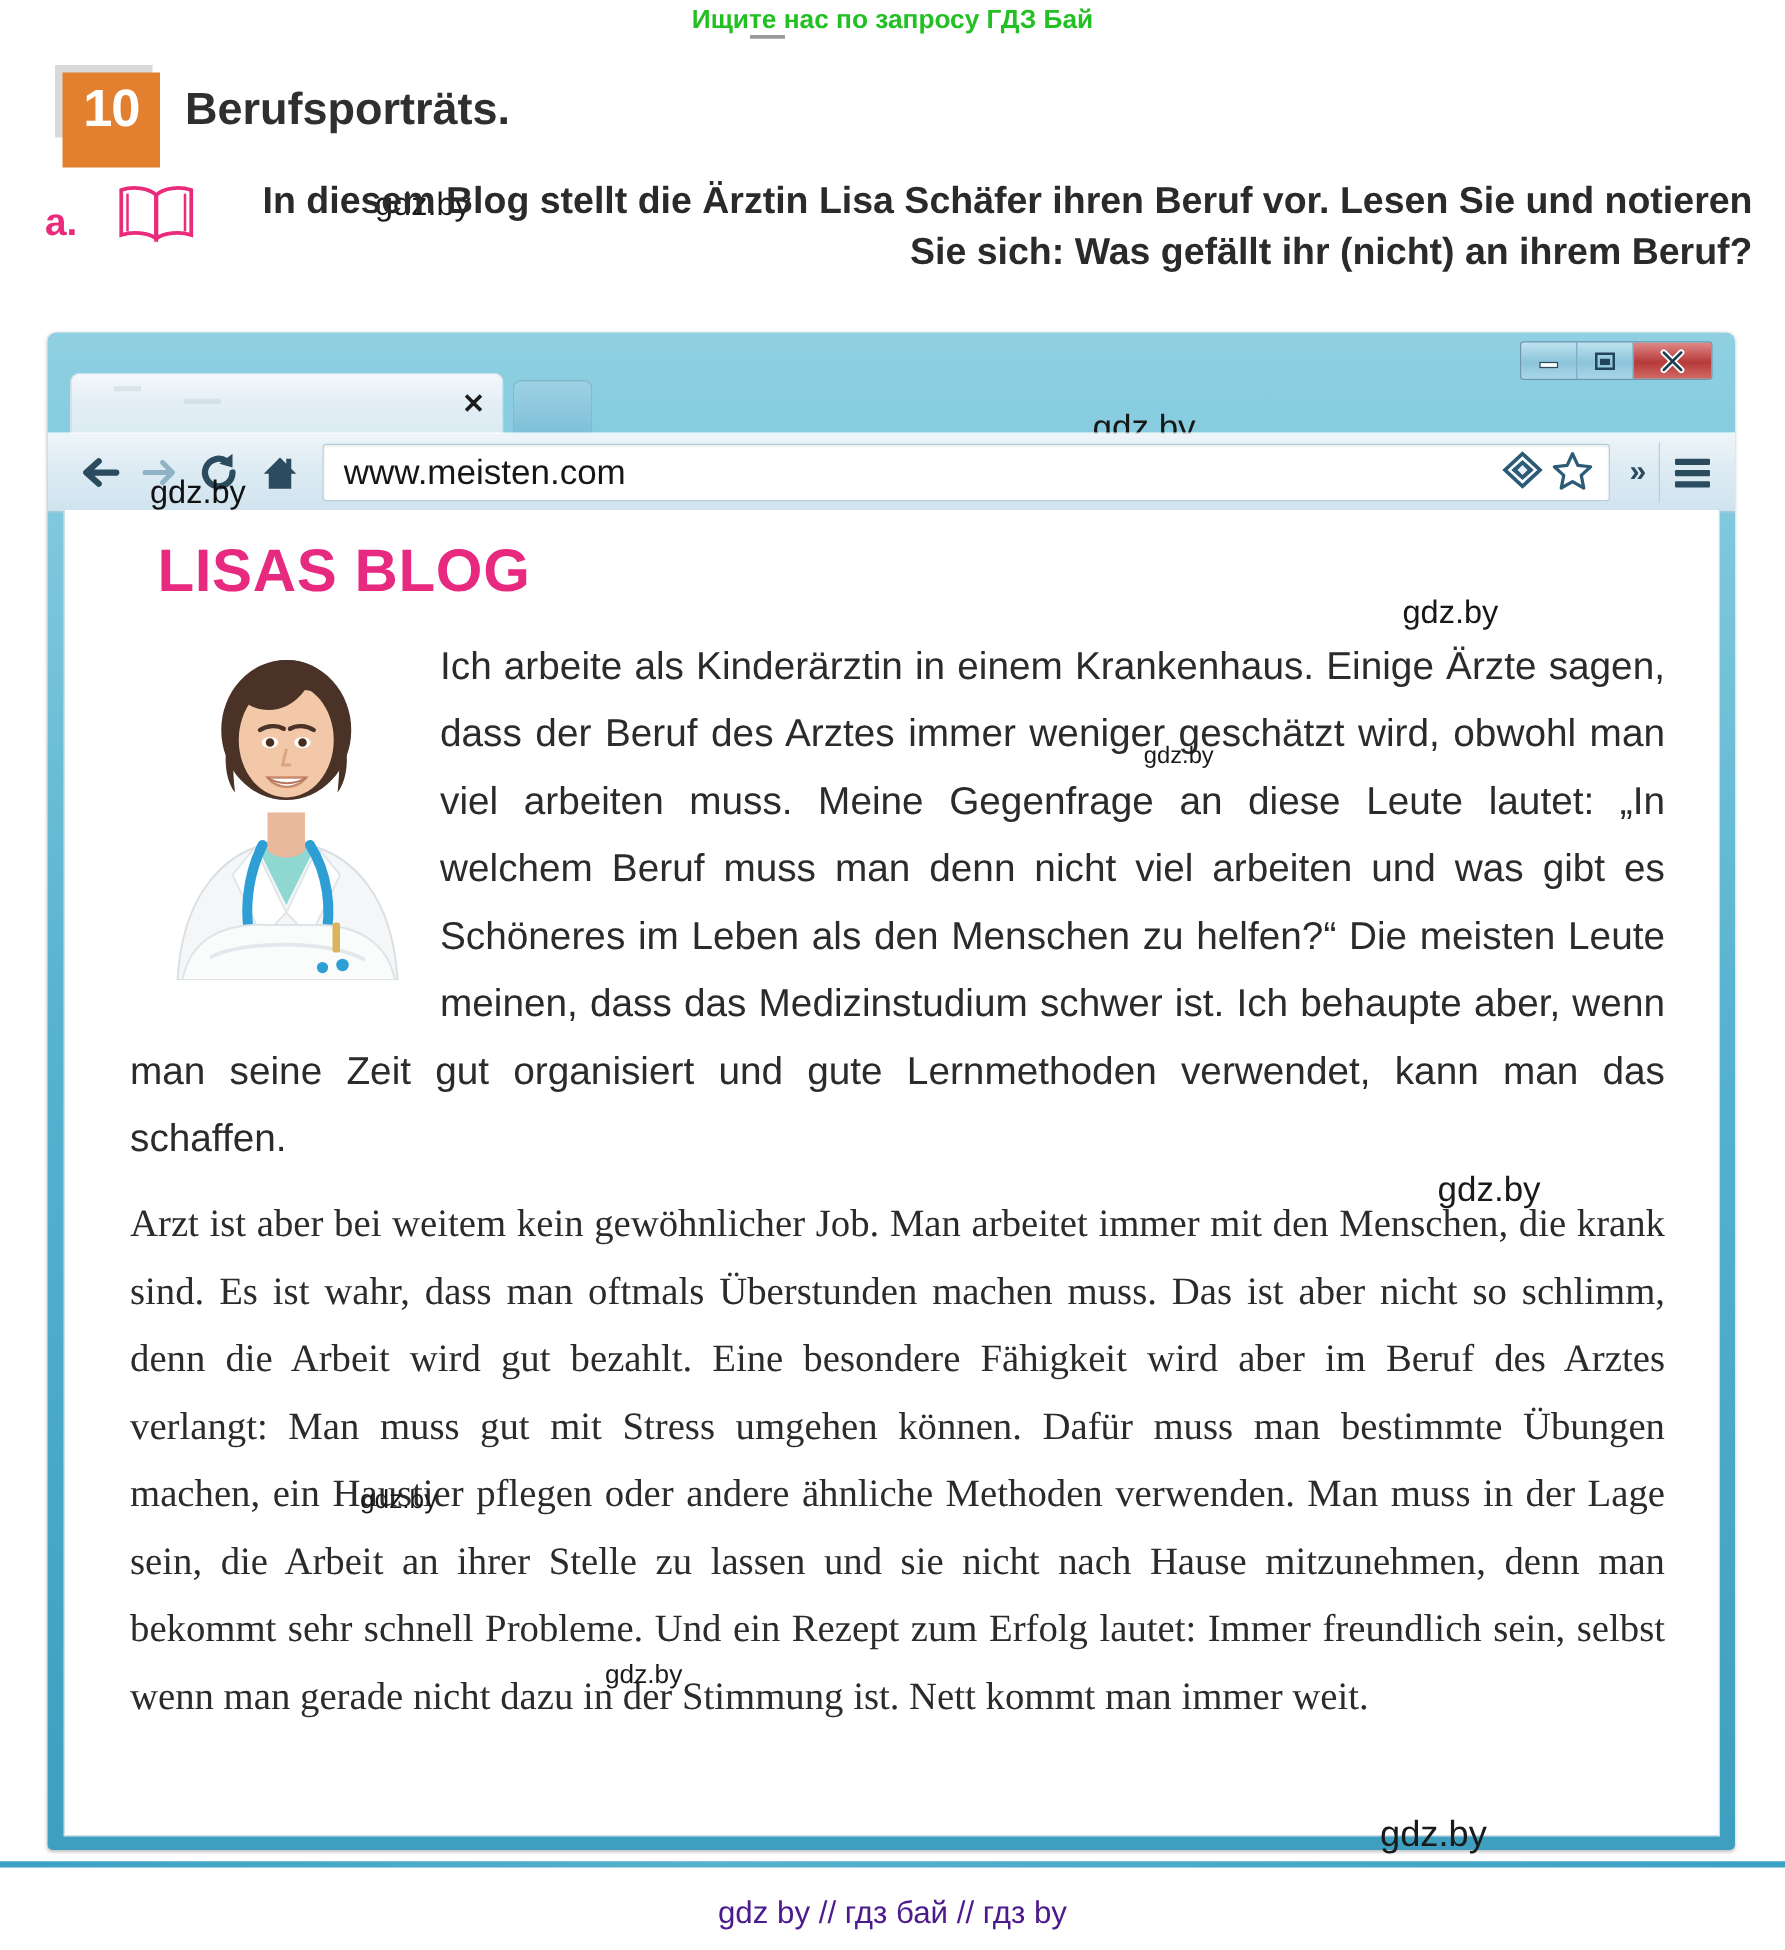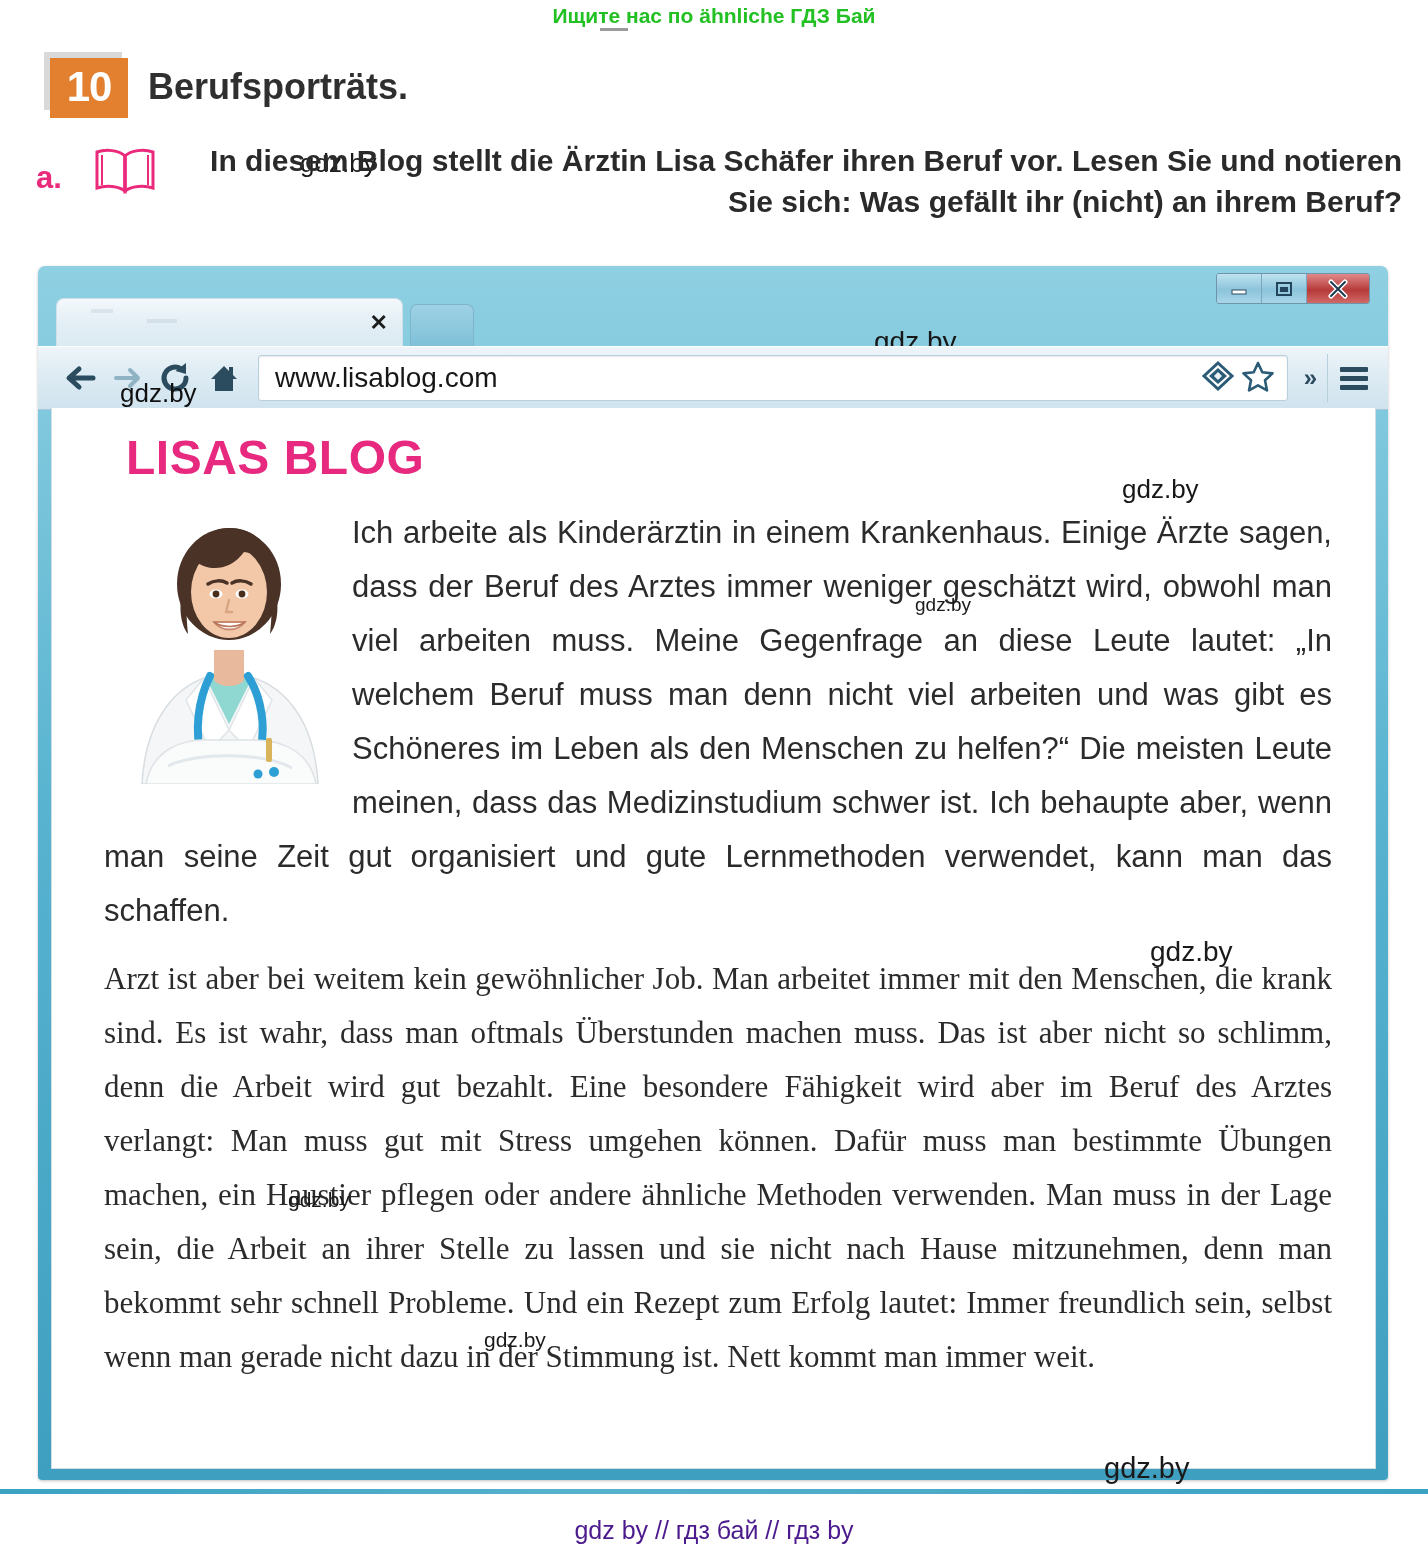--- a/index.html
+++ b/index.html
@@ -50,21 +50,21 @@
     top: 0px;
     width: 78px;
     height: 58px;
     background: #d9d9d9;
   }
   .ex-num {
     position: absolute;
     left: 14px;
     top: 6px;
     width: 78px;
-    height: 60px;
+    height: 76px;
     background: #e2802f;
     color: #ffffff;
     font-size: 42px;
     font-weight: bold;
     line-height: 58px;
     text-align: center;
     letter-spacing: -1px;
   }
   .ex-title {
     position: absolute;
@@ -334,21 +334,21 @@
     top: 1516px;
     width: 1428px;
     text-align: center;
     font-size: 25px;
     color: #4c1a8c;
   }
 </style>
 </head>
 <body>
 
-<div class="top-watermark">Ищите нас по ähnliche ГДЗ Бай</div>
+<div class="top-watermark">Ищите нас по запросу ГДЗ Бай</div>
 <div class="top-watermark-stroke"></div>
 
 <div class="ex-head">
   <div class="ex-num-shadow"></div>
   <div class="ex-num">10</div>
   <div class="ex-title">Berufsporträts.</div>
 </div>
 <div class="wm-gdz wm-head1">gdz.by</div>
 
 <div class="task-block">
@@ -416,21 +416,21 @@
       </svg>
     </div>
     <div class="tb-btn">
       <svg width="34" height="32" viewBox="0 0 34 32">
         <path d="M17 4 L4 17 L8 17 L8 29 L26 29 L26 17 L30 17 Z" fill="#2b4b5e"></path>
         <rect x="22" y="5" width="4" height="8" fill="#2b4b5e"></rect>
       </svg>
     </div>
 
     <div class="urlbar">
-      <span class="url-text" title="Search or type URL">www.lisablog.com</span>
+      <span class="url-text" title="Search or type URL">www.meisten.com</span>
       <span class="url-icons">
         <span>
           <svg width="34" height="32" viewBox="0 0 34 32">
             <path d="M17 3 L31 16 L17 29 L3 16 Z" fill="none" stroke="#2b5b76" stroke-width="3"></path>
             <path d="M17 8 L26 16 L17 24 L8 16 Z" fill="#2b5b76"></path>
             <path d="M17 12 L21 16 L17 20 L13 16 Z" fill="#e8f2f7"></path>
           </svg>
         </span>
         <span>
           <svg width="34" height="32" viewBox="0 0 34 32">

